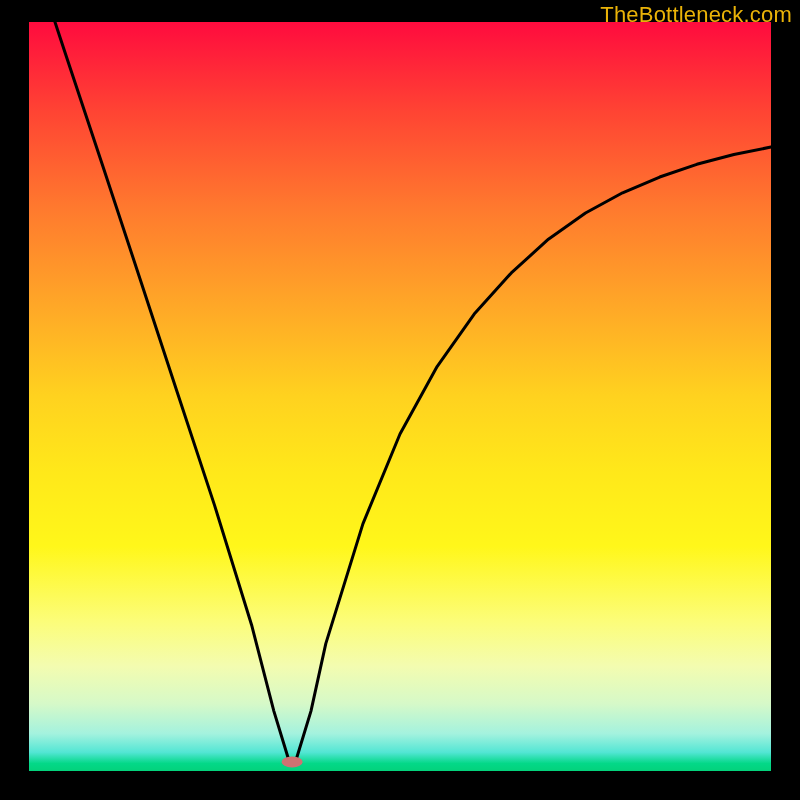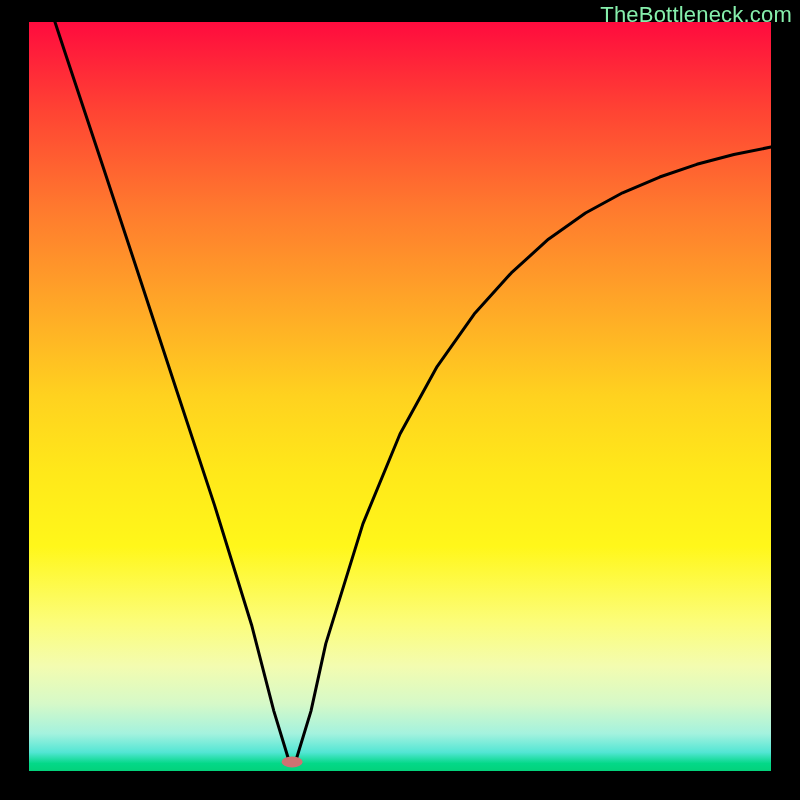--- a/index.html
+++ b/index.html
@@ -13,21 +13,21 @@
   .frame {
     position: relative;
     width: 800px;
     height: 800px;
     background: #000;
   }
   .watermark {
     position: absolute;
     top: 2px;
     right: 8px;
-    color: #86efac;
+    color: #eab308;
     font-size: 22px;
     letter-spacing: 0.2px;
     z-index: 10;
     text-align: right;
   }
   .plot-area {
     position: absolute;
     left: 29px;
     top: 22px;
     width: 742px;

